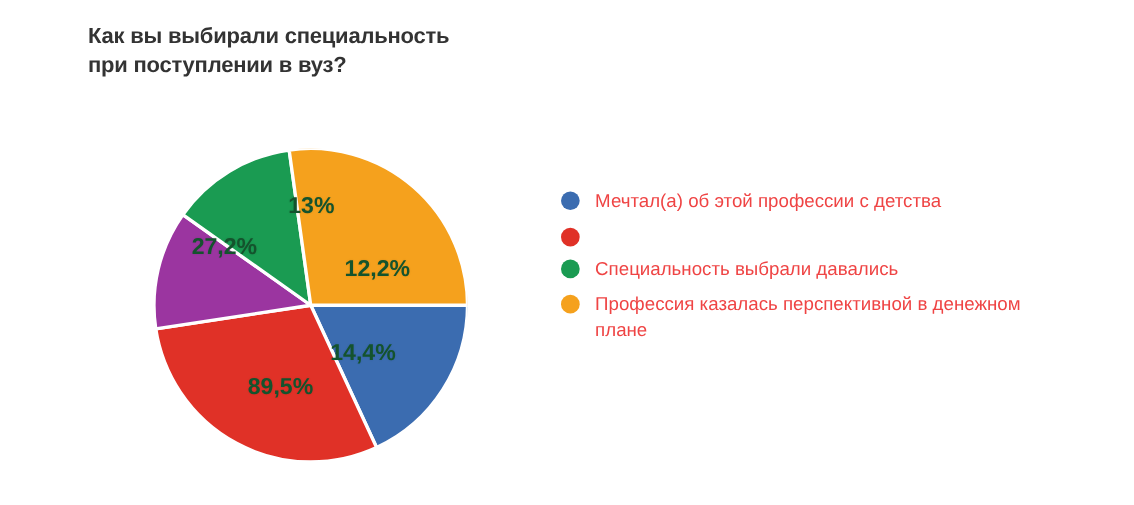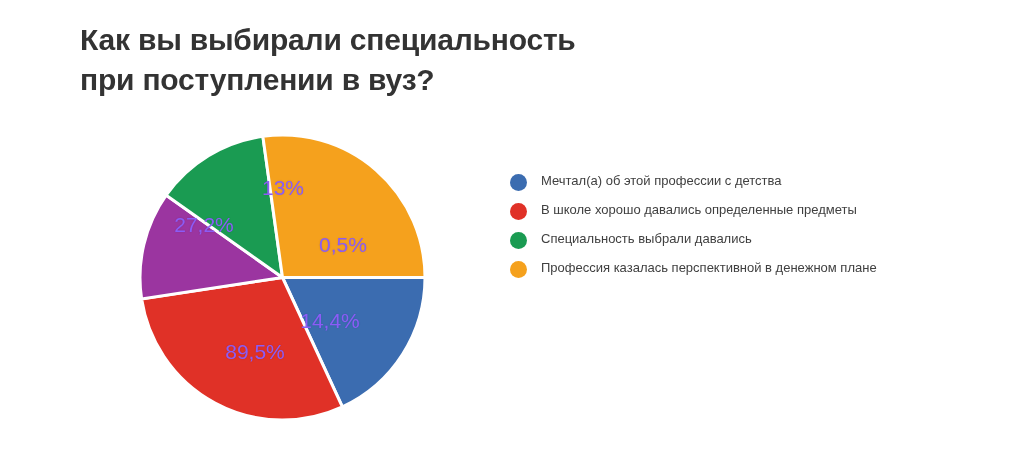--- a/index.html
+++ b/index.html
@@ -19,21 +19,21 @@
     position: relative;
     width: 1031px;
     height: 459px;
   }
   
   .title {
     position: absolute;
     left: 80px;
     top: 20px;
     width: 600px;
-    font-size: 30px;
+    font-size: 20px;
     font-weight: bold;
     line-height: 1.32;
     color: #333333;
     letter-spacing: -0.2px;
   }
   .title .line {
     display: block;
   }
 
   
@@ -48,22 +48,22 @@
     position: relative;
     width: 285px;
     height: 285px;
   }
   .pie-svg {
     display: block;
   }
   .slice-label {
     position: absolute;
     font-size: 21px;
-    font-weight: normal;
-    color: #8b5cf6;
+    font-weight: bold;
+    color: #14532d;
     white-space: nowrap;
     transform: translate(-50%, -50%);
     text-shadow: 0 0 2px rgba(0,0,0,0.12);
   }
 
   
   .legend {
     position: absolute;
     left: 510px;
     top: 172px;
@@ -76,23 +76,23 @@
   }
   .legend-bullet {
     flex: 0 0 auto;
     width: 17px;
     height: 17px;
     border-radius: 50%;
     margin-top: 2px;
     margin-right: 14px;
   }
   .legend-text {
-    font-size: 13px;
+    font-size: 17px;
     line-height: 1.33;
-    color: #404040;
+    color: #ef4444;
     max-width: 420px;
   }
 </style>
 </head>
 <body>
 
 <div class="page">
 
   <div class="title">
     <span class="line">Как вы выбирали специальность</span>
@@ -105,34 +105,33 @@
         <g id="pie-slices">
             <path d="M 142.5 142.5 L 285 142.5 A 142.5 142.5 0 0 1 202.36221629868237 271.81653049710917 Z" fill="#3b6cb0" stroke="#ffffff" stroke-width="3"></path>
             <path d="M 142.5 142.5 L 202.36221629868237 271.81653049710917 A 142.5 142.5 0 0 1 1.6171263748472597 163.90714644970788 Z" fill="#e03127" stroke="#ffffff" stroke-width="3"></path>
             <path d="M 142.5 142.5 L 1.6171263748472597 163.90714644970788 A 142.5 142.5 0 0 1 26.1716567728013 60.19588976232684 Z" fill="#9b35a0" stroke="#ffffff" stroke-width="3"></path>
             <path d="M 142.5 142.5 L 26.1716567728013 60.19588976232684 A 142.5 142.5 0 0 1 122.86488357743914 1.3592468382271932 Z" fill="#1a9b52" stroke="#ffffff" stroke-width="3"></path>
             <path d="M 142.5 142.5 L 122.86488357743914 1.3592468382271932 A 142.5 142.5 0 0 1 285 142.50000000000023 Z" fill="#f5a11d" stroke="#ffffff" stroke-width="3"></path>
           </g>
       </svg>
       <div class="slice-label" style="left:190px; top:186px;">14,4%</div>
       <div class="slice-label" style="left:115px; top:217px;">89,5%</div>
-      <div class="slice-label" style="left:203px; top:110px;">0,5%</div>
+      <div class="slice-label" style="left:203px; top:110px;">12,2%</div>
       <div class="slice-label" style="left:143px; top:53px;">13%</div>
       <div class="slice-label" style="left:64px; top:90px;">27,2%</div>
     </div>
   </div>
 
   <div class="legend">
     <div class="legend-item">
       <span class="legend-bullet" style="background:#3b6cb0"></span>
       <span class="legend-text">Мечтал(а) об этой профессии с детства</span>
     </div>
     <div class="legend-item">
       <span class="legend-bullet" style="background:#e03127"></span>
-      <span class="legend-text">В школе хорошо давались определенные предметы</span>
     </div>
     <div class="legend-item">
       <span class="legend-bullet" style="background:#1a9b52"></span>
       <span class="legend-text">Специальность выбрали давались</span>
     </div>
     <div class="legend-item">
       <span class="legend-bullet" style="background:#f5a11d"></span>
       <span class="legend-text">Профессия казалась перспективной в денежном плане</span>
     </div>
   </div>

